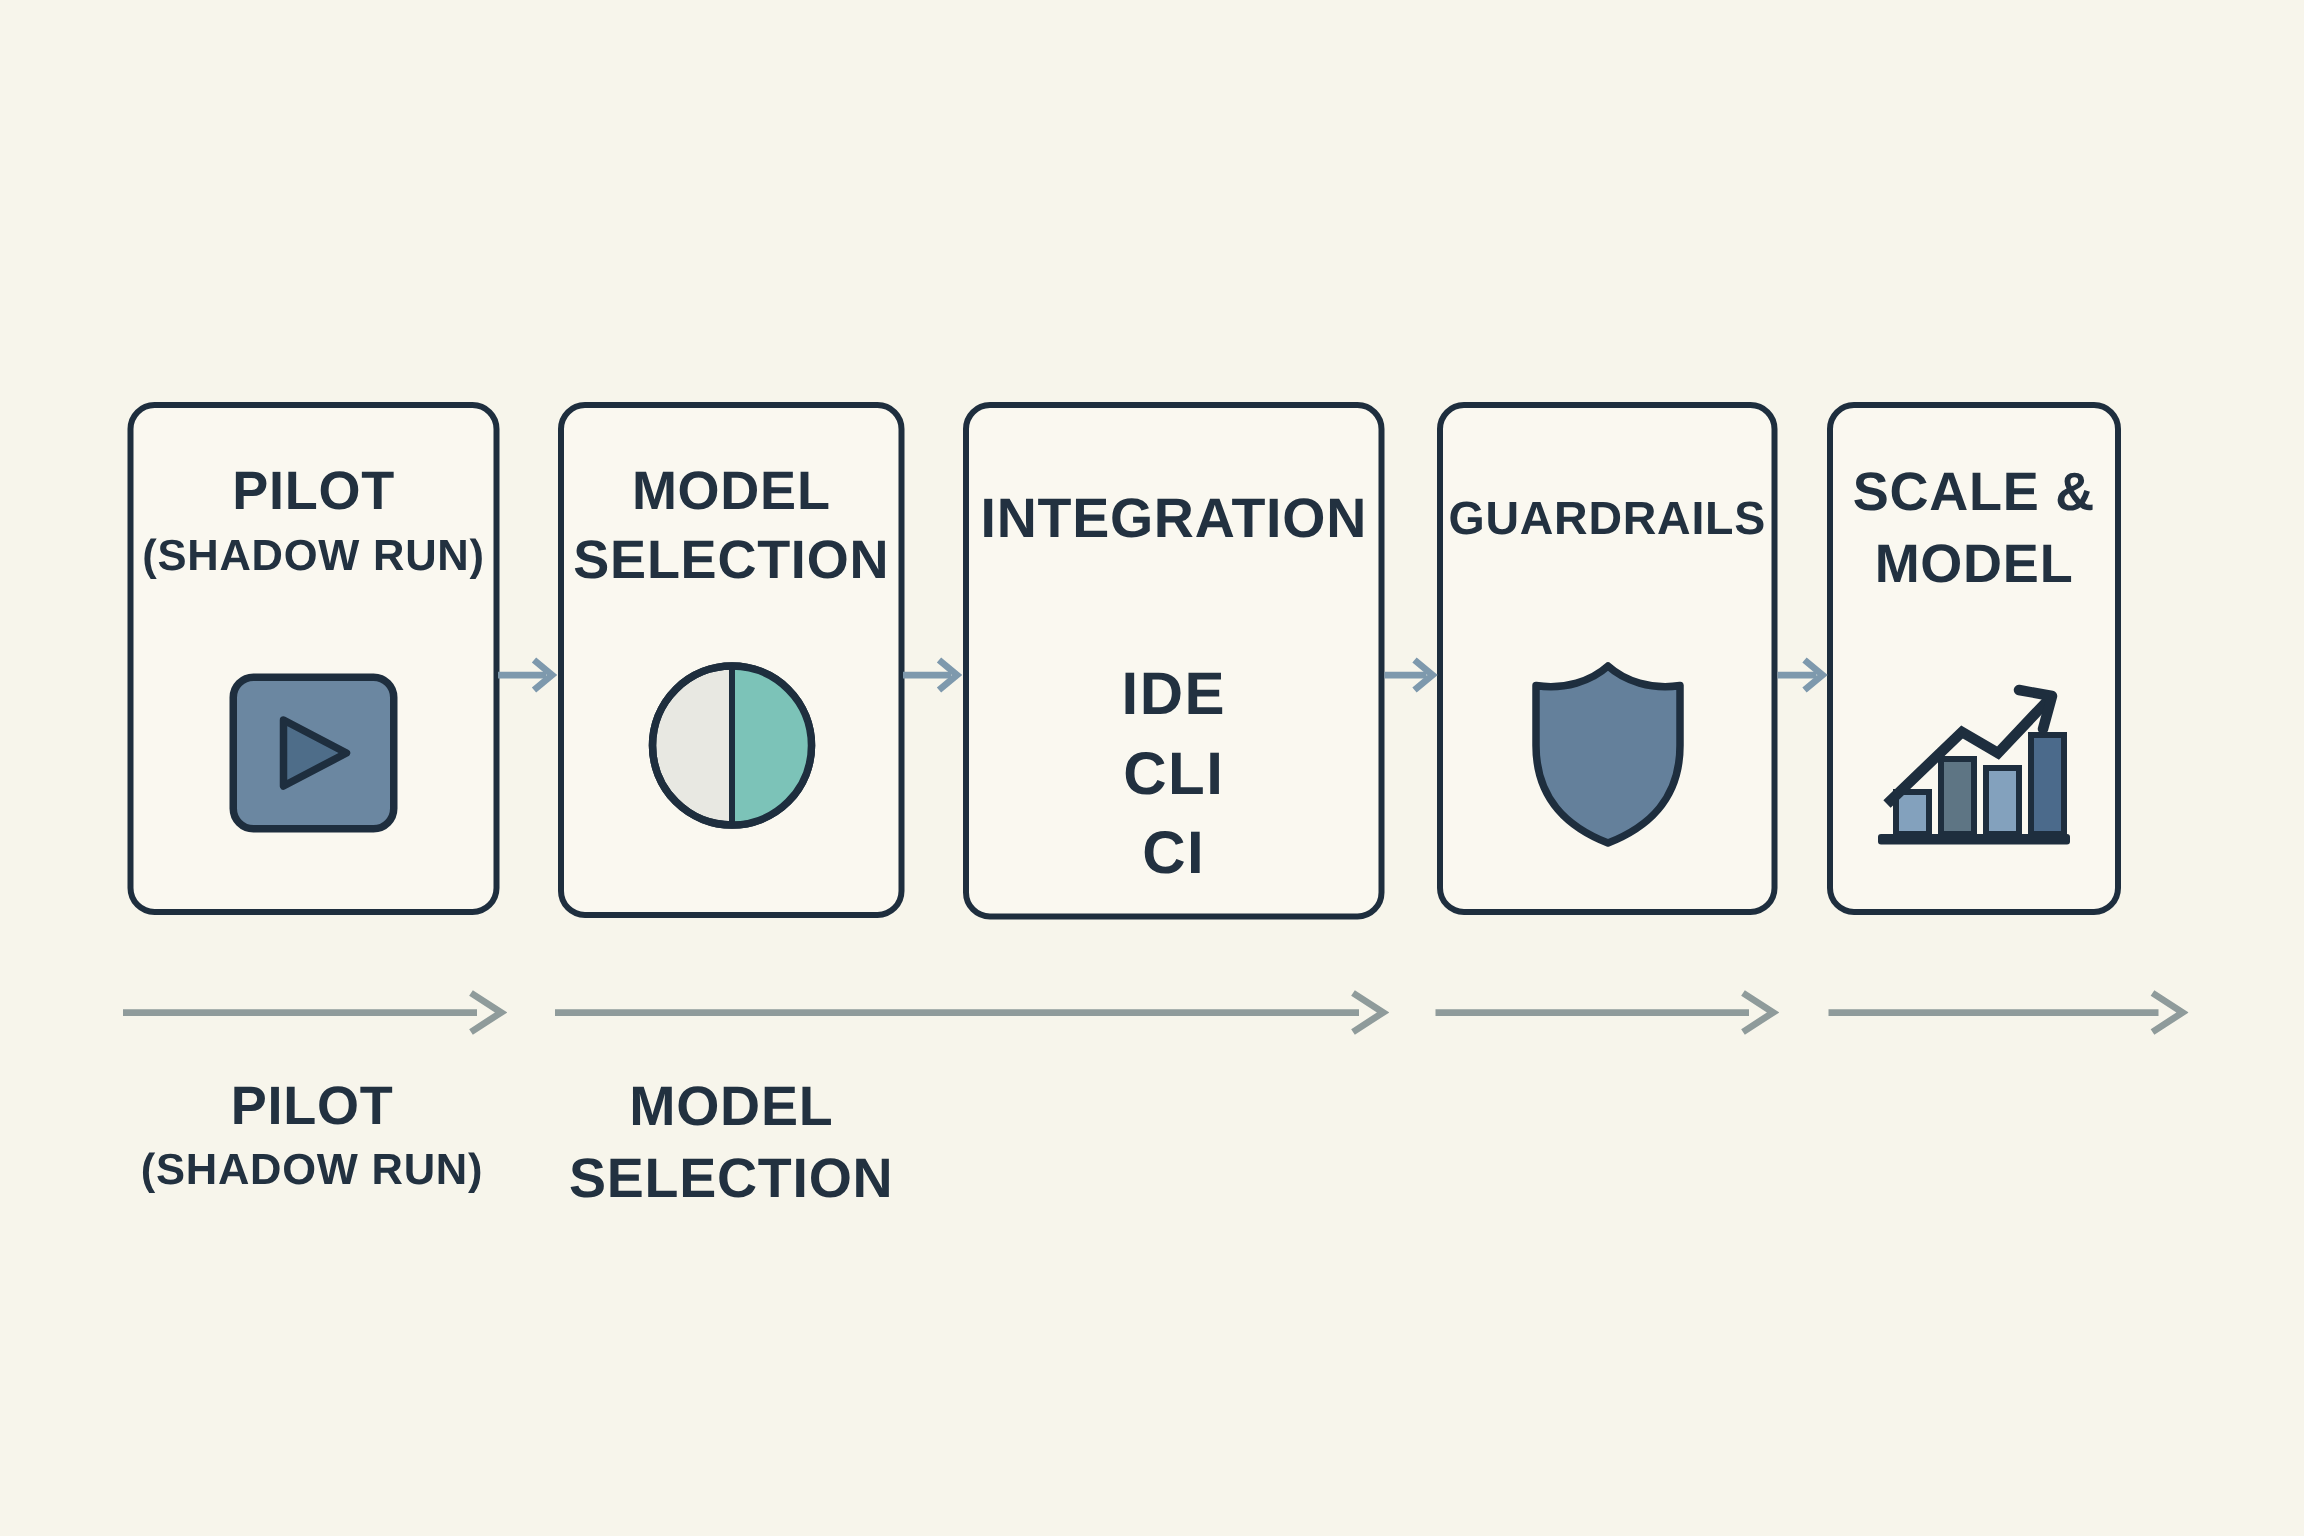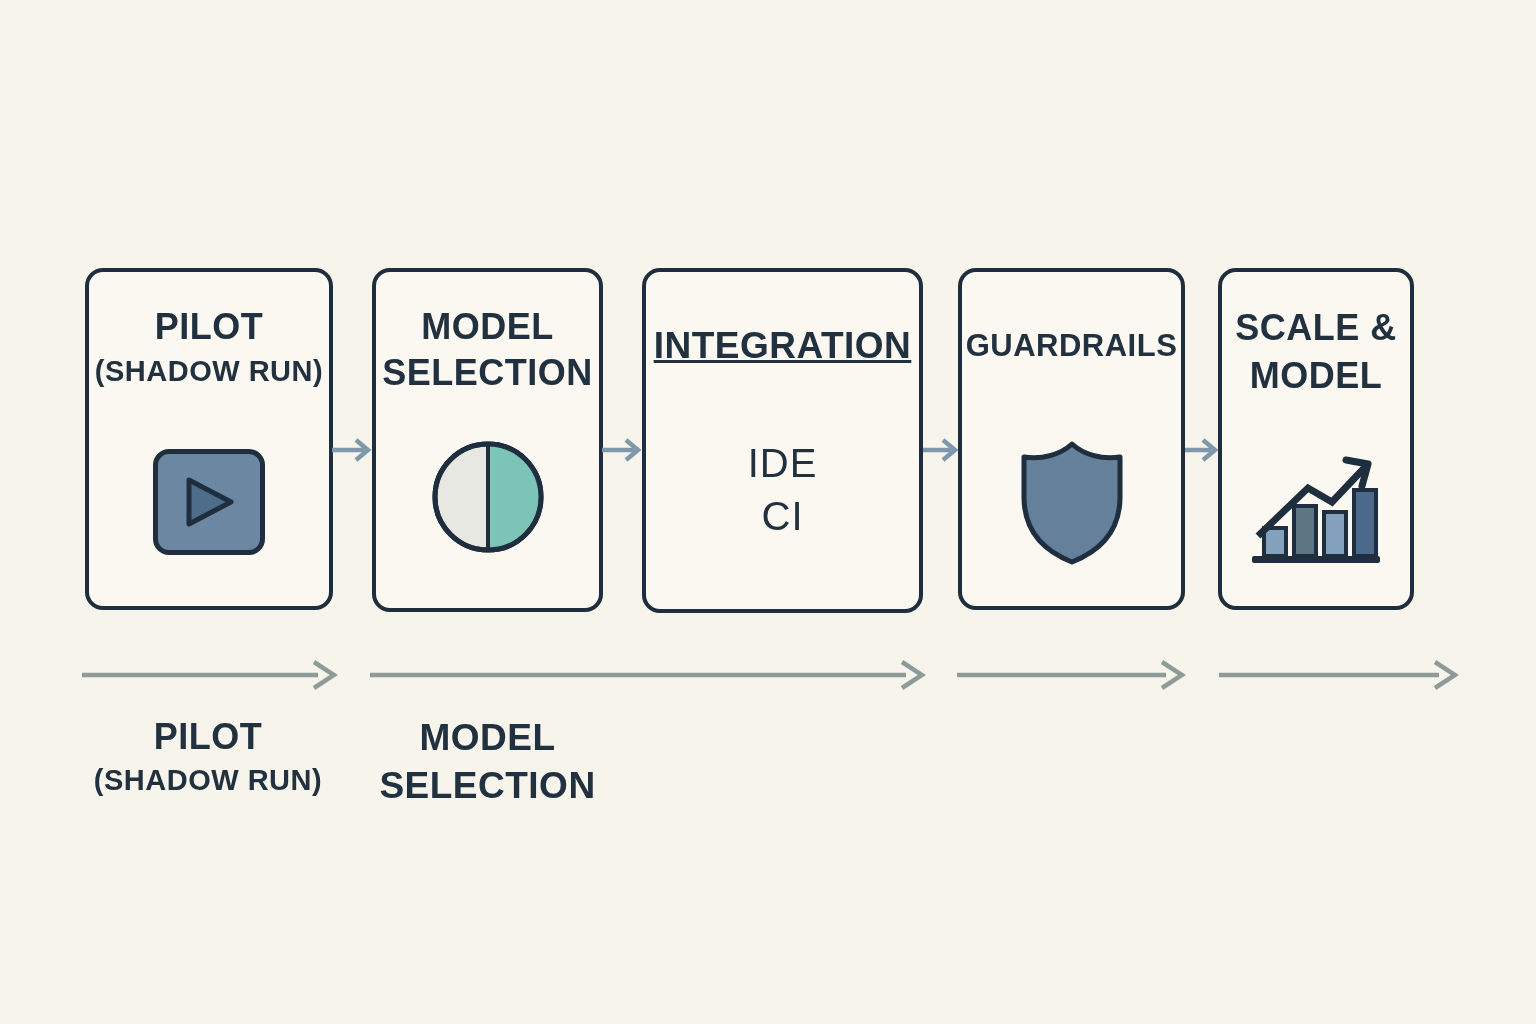--- a/index.html
+++ b/index.html
@@ -44,21 +44,21 @@
     text-align:center;
     color:var(--text);
     font-weight:700;
     letter-spacing:.5px;
   }
   .b1 .box-title{top:32px;}
   .b1 .t1{font-size:36px;line-height:46px;}
   .b1 .t2{font-size:29px;line-height:42px;}
   .b2 .box-title{top:32px;}
   .b2 .t1,.b2 .t2{font-size:36px;line-height:46px;}
-  .b3 .box-title{top:54px;text-decoration:underline;}
+  .b3 .box-title{top:54px;}
   .b3 .t1{font-size:37px;line-height:40px;}
   .b4 .box-title{top:56px;}
   .b4 .t1{font-size:31px;line-height:36px;}
   .b5 .box-title{top:32px;}
   .b5 .t1,.b5 .t2{font-size:36px;line-height:48px;}
 
   .box-icon{position:absolute;left:50%;transform:translateX(-50%);}
 
   .play-button{
     top:177px;
@@ -69,21 +69,21 @@
     display:flex;align-items:center;justify-content:center;
   }
   .pie-icon{top:167px;}
   .shield-icon{top:167px;}
   .chart-icon{top:176px;}
 
   .int-list{
     position:absolute;left:0;right:0;top:165px;
     text-align:center;
     color:var(--text);
-    font-weight:400;
+    font-weight:700;
     font-size:40px;line-height:53px;
     letter-spacing:1px;
   }
 
   .step-arrow{position:absolute;top:435px;}
   .sa1{left:330px;}
   .sa2{left:600px;}
   .sa3{left:921px;}
   .sa4{left:1183px;}
 
@@ -136,20 +136,21 @@
       <circle cx="58" cy="58" r="53" fill="none" stroke="var(--ink)" stroke-width="5"></circle>
     </svg>
   </div>
 
   <div class="step-box b3">
     <div class="box-title">
       <div class="t1">INTEGRATION</div>
     </div>
     <div class="int-list">
       <div>IDE</div>
+      <div>CLI</div>
       <div>CI</div>
     </div>
   </div>
 
   <div class="step-box b4">
     <div class="box-title">
       <div class="t1">GUARDRAILS</div>
     </div>
     <svg class="box-icon shield-icon" width="112" height="128" viewBox="0 0 112 128">
       <path d="M56 5 C67 15 85 21 104 18 L104 58 C104 93 84 112 56 123 C28 112 8 93 8 58 L8 18 C27 21 45 15 56 5 Z" fill="var(--shield)" stroke="var(--ink)" stroke-width="5" stroke-linejoin="round"></path>

